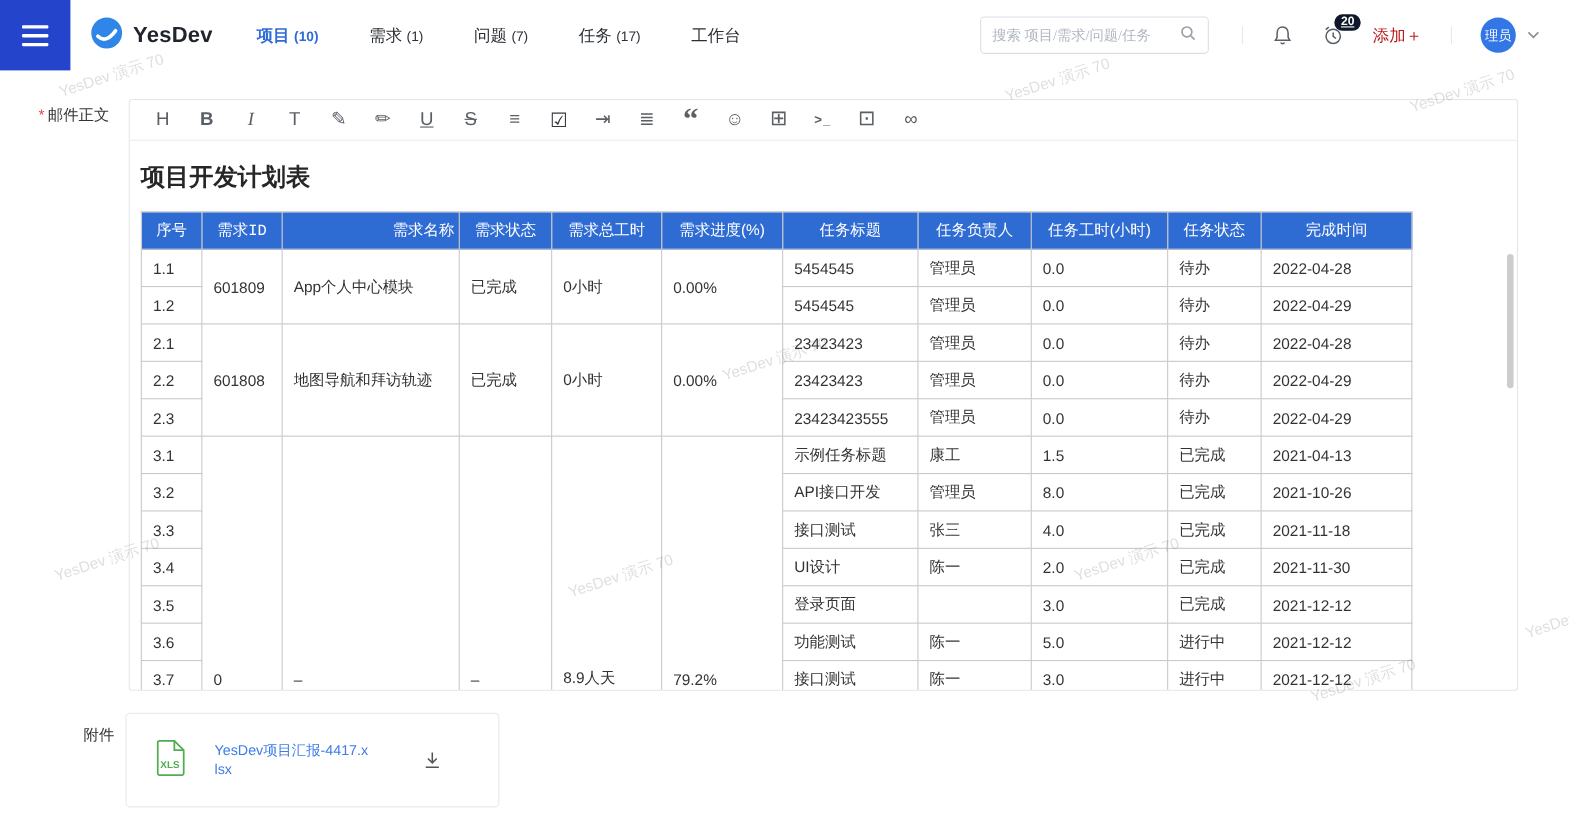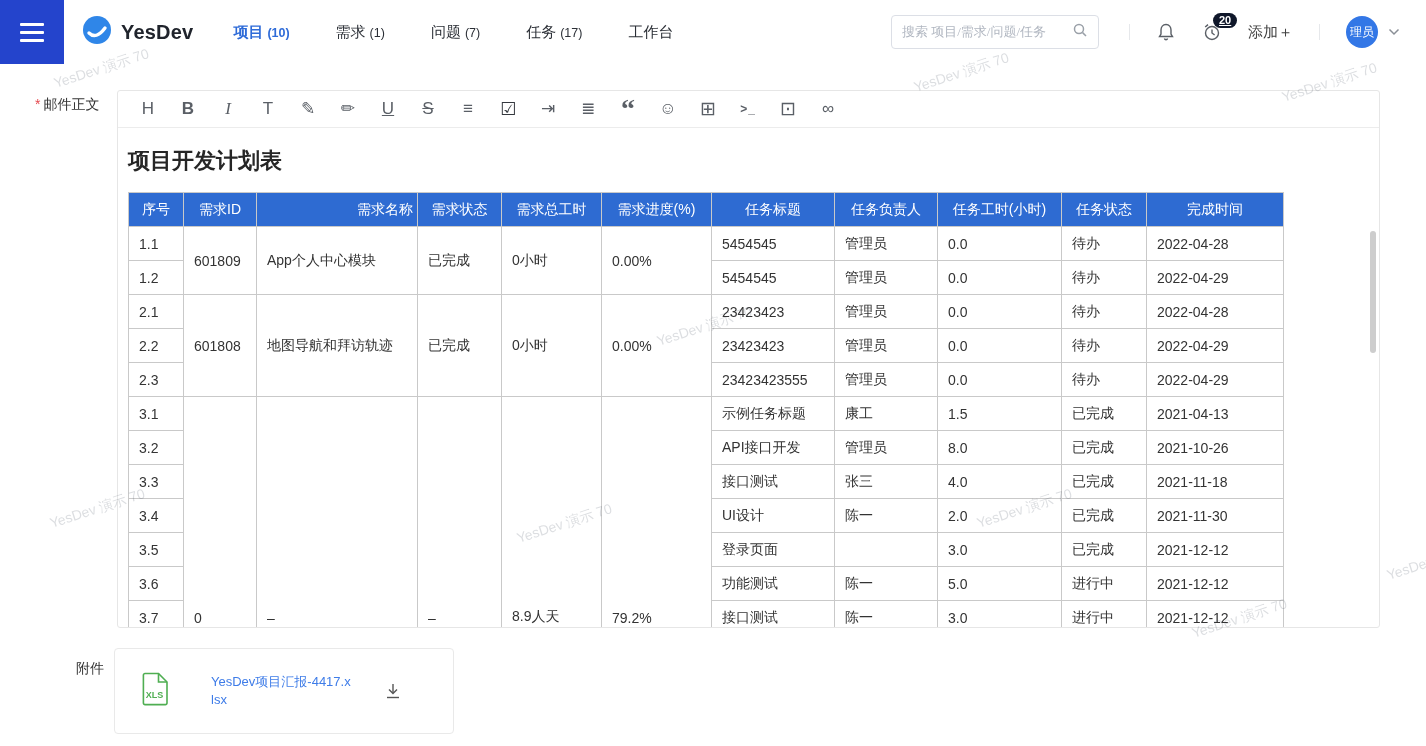--- a/index.html
+++ b/index.html
@@ -24,21 +24,21 @@
   .search-box { margin-left:auto; width:208px; height:34px; border:1px solid #dcdfe6;
     border-radius:4px; display:flex; align-items:center; padding:0 10px; background:#fff; }
   .search-box input { border:none; outline:none; flex:1; font-size:13px; color:#333;
     font-family:Liberation Serif, serif; background:transparent; }
   .search-box input::placeholder { color:#b0b6c0; }
   .nav-right { display:flex; align-items:center; margin-left:30px; margin-right:26px; gap:26px; }
   .v-divider { width:1px; height:16px; background:#e6e8eb; }
   .icon-btn { position:relative; display:flex; align-items:center; cursor:pointer; }
   .badge { position:absolute; top:-9px; left:11px; background:#0f172a; color:#fff;
     font-size:11px; line-height:15px; padding:0 6px; border-radius:8px; font-weight:bold;text-decoration:underline; }
-  .add-label { font-size:15px; color:#404040; cursor:pointer; white-space:nowrap; }
+  .add-label { font-size:15px; color:#b91c1c; cursor:pointer; white-space:nowrap; }
   .avatar { width:32px; height:32px; border-radius:50%; background:#3377e6; color:#fff;
     font-size:12px; display:flex; align-items:center; justify-content:center; cursor:pointer; flex:none; }
   .chevron { margin-left:-16px; cursor:pointer; display:flex; align-items:center; }
 
   
   .field-label { position:absolute; left:35px; top:96px; font-size:14px; color:#333; z-index:6; }
   .req { color:#e5484d; margin-right:3px; }
 
   
   .editor { position:absolute; left:117px; top:90px; width:1263px; height:538px;
@@ -73,21 +73,21 @@
   
   .watermark-layer { position:absolute; inset:0; pointer-events:none; z-index:40; }
   .wm { position:absolute; font-size:14px; color:rgba(60,70,90,.18); white-space:nowrap;
     transform:rotate(-18deg); }
 
   
   .attach-label { position:absolute; left:76px; top:660px; font-size:14px; color:#333; z-index:6; }
   .attach-card { position:absolute; left:114px; top:648px; width:340px; height:86px;
     border:1px solid #e9e9e9; border-radius:4px; background:#fff; display:flex; align-items:center;
     padding:0 50px 0 26px; z-index:5; }
-  .attach-name { width:140px; margin-left:40px; font-size:13px; line-height:18px; color:#3e7ce8;
+  .attach-name { width:140px; margin-left:24px; font-size:13px; line-height:18px; color:#3e7ce8;
     word-break:break-all; cursor:pointer; }
   .attach-download { margin-left:auto; cursor:pointer; display:flex; align-items:center; }
 </style>
 </head>
 <body>
 
 <div class="navbar">
   <div class="burger">
     <i></i>
       <i></i>
@@ -185,21 +185,21 @@
       <span class="tb-icon icon-terminal">&gt;_</span>
       <span class="tb-icon icon-image">⊡</span>
       <span class="tb-icon icon-link">∞</span>
     </div>
   <div class="editor-content">
     <div class="doc-title">项目开发计划表</div>
     <table class="doc-table">
       <thead>
           <tr>
             <th style="width: 55px;">序号</th>
-            <th style="width: 73px;">需求ID</th>
+            <th style="width: 73px; font-family: Liberation Mono, monospace;">需求ID</th>
             <th style="width: 161px; text-align: right;">需求名称</th>
             <th style="width: 84px;">需求状态</th>
             <th style="width: 100px;">需求总工时</th>
             <th style="width: 110px;">需求进度(%)</th>
             <th style="width: 123px;">任务标题</th>
             <th style="width: 103px;">任务负责人</th>
             <th style="width: 124px;">任务工时(小时)</th>
             <th style="width: 85px;">任务状态</th>
             <th style="width: 137px;">完成时间</th>
           </tr>

